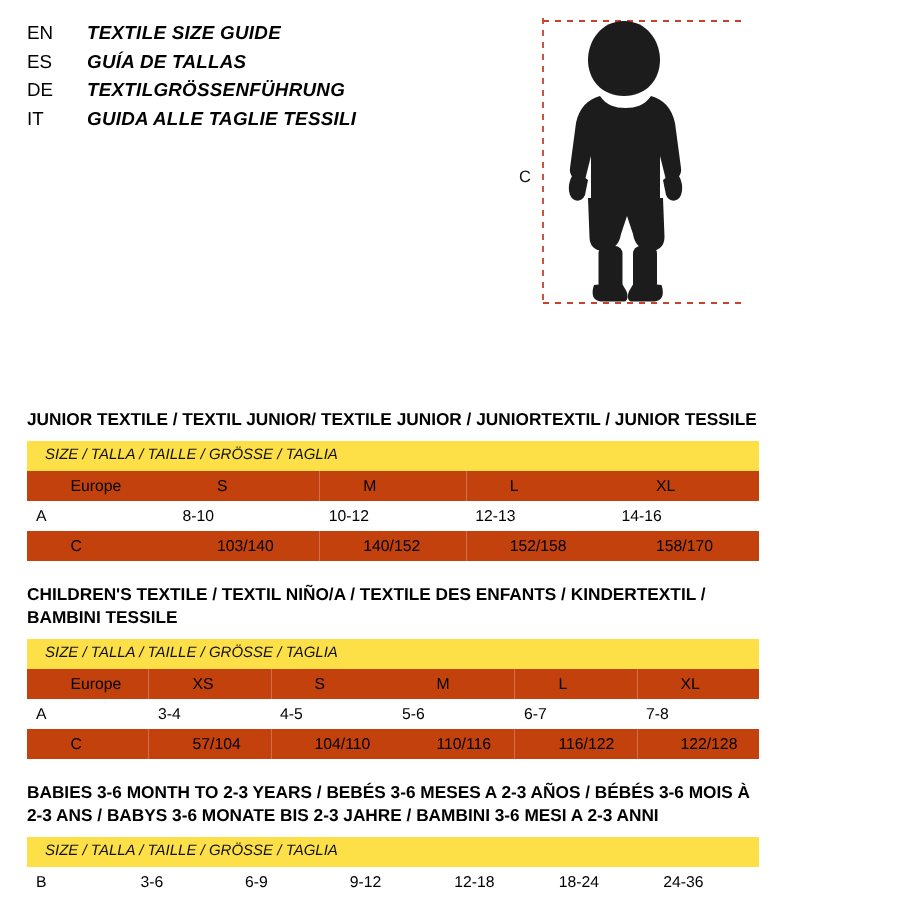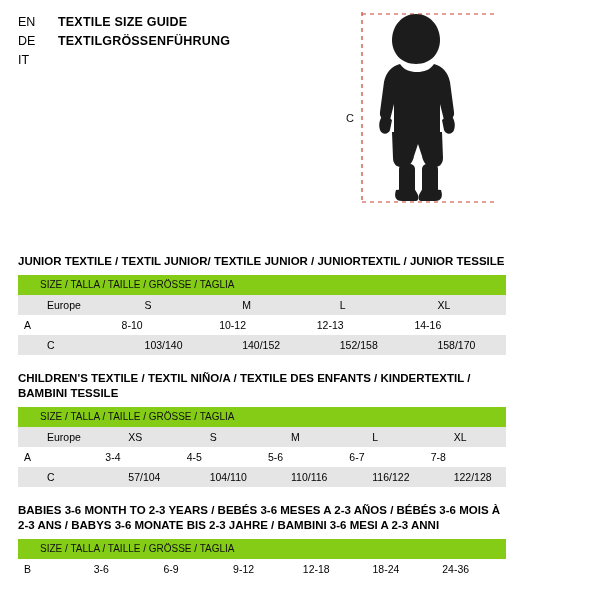--- a/index.html
+++ b/index.html
@@ -38,20 +38,21 @@
     line-height: 17px;
   }
   .lang-code {
     width: 40px;
     flex: 0 0 40px;
     font-weight: normal;
   }
   .lang-title {
     font-weight: bold;
     letter-spacing: 0.2px;
+    font-style: italic;
   }
 
   
   .figure-area {
     position: absolute;
     top: 8px;
     right: 20px;
     width: 160px;
     height: 200px;
   }
@@ -77,58 +78,64 @@
     line-height: 15px;
   }
 
   table.size-table {
     width: 100%;
     border-collapse: collapse;
     font-size: 10.5px;
     table-layout: fixed;
   }
   table.size-table tr.head-row td {
-    background: #84cc16;
+    background: #fde047;
     color: #111;
     font-weight: normal;
-    padding: 3px 22px;
+    padding: 3px 12px;
     font-size: 10px;
+    font-style: italic;
   }
   table.size-table td {
     padding: 3px 6px;
     vertical-align: middle;
     line-height: 14px;
   }
   table.size-table tr.alt td {
-    background: #e5e5e5;
+    background: #c2410c;
     padding-left: 29px;
   }
   table.size-table tr.plain td {
     background: #ffffff;
   }
   .col-label {
     width: 70px;
   }
 </style>
 </head>
 <body>
 
 <div class="page">
 
   <div class="header">
     <div class="lang-row">
       <span class="lang-code">EN</span>
       <span class="lang-title">TEXTILE SIZE GUIDE</span>
     </div>
     <div class="lang-row">
+      <span class="lang-code">ES</span>
+      <span class="lang-title">GUÍA DE TALLAS</span>
+    </div>
+    <div class="lang-row">
       <span class="lang-code">DE</span>
       <span class="lang-title">TEXTILGRÖSSENFÜHRUNG</span>
     </div>
     <div class="lang-row">
       <span class="lang-code">IT</span>
+      <span class="lang-title">GUIDA ALLE TAGLIE TESSILI</span>
     </div>
   </div>
 
   <div class="figure-area">
     <span class="c-label">C</span>
     <svg width="160" height="200" viewBox="0 0 160 200">
 
       <line x1="18" y1="4" x2="18" y2="196" stroke="#c9402f" stroke-width="1.2" stroke-dasharray="4,4"></line>
       <line x1="18" y1="6" x2="150" y2="6" stroke="#c9402f" stroke-width="1.2" stroke-dasharray="4,4"></line>
       <line x1="18" y1="194" x2="150" y2="194" stroke="#c9402f" stroke-width="1.2" stroke-dasharray="4,4"></line>

